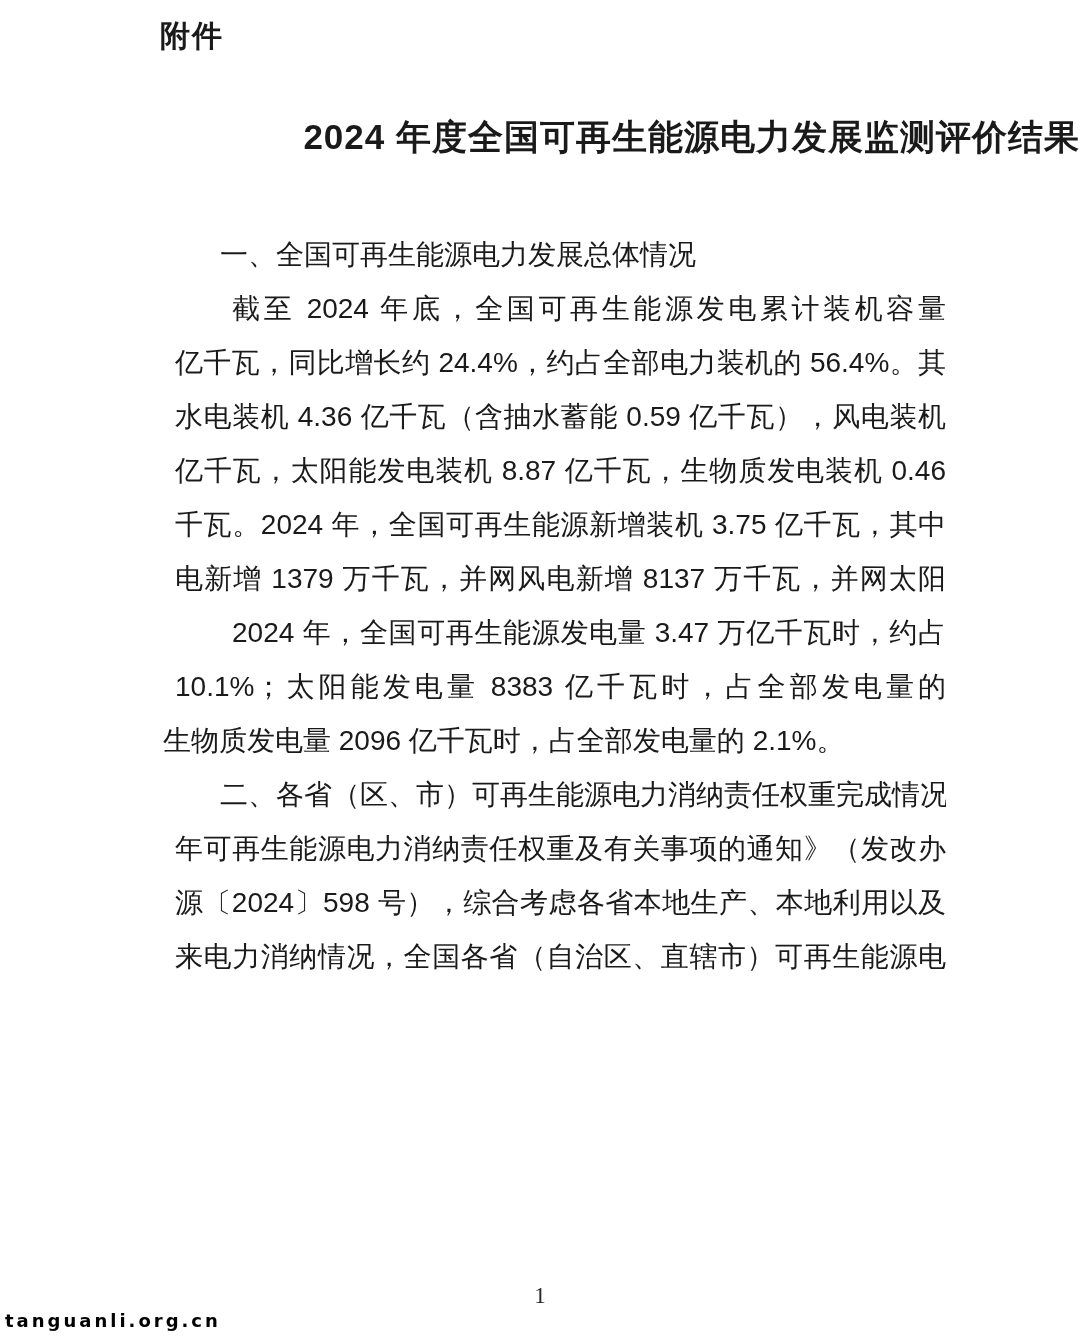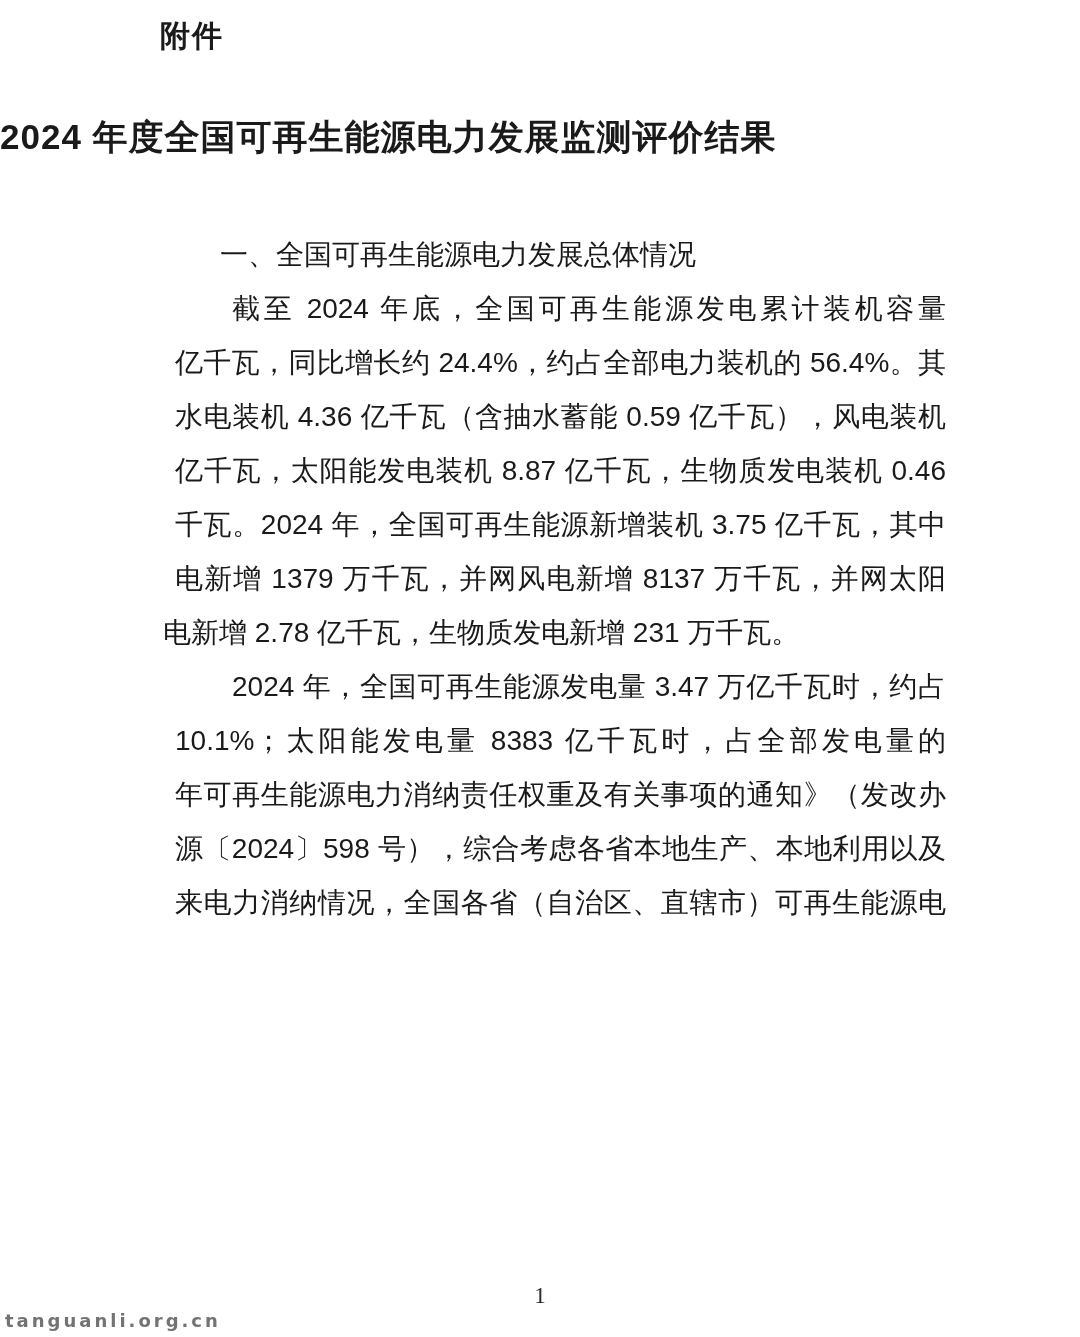--- a/index.html
+++ b/index.html
@@ -23,21 +23,21 @@
     font-size: 30px;
     font-weight: 600;
     letter-spacing: 2px;
   }
   .title {
     position: absolute;
     left: 0;
     top: 114px;
     width: 100%;
     margin: 0;
-    text-align: left;
+    text-align: right;
     font-size: 35px;
     font-weight: 700;
     letter-spacing: 1px;
   }
   .body-text {
     position: absolute;
     left: 163px;
     top: 228px;
     width: 783px;
     font-size: 28px;
@@ -72,44 +72,45 @@
     font-family: "Liberation Serif", serif;
     color: #2a2a2a;
   }
   .watermark {
     position: absolute;
     left: 5px;
     top: 1310px;
     font-size: 18px;
     font-weight: 700;
     letter-spacing: 3px;
-    color: #737373;
+    color: #000000;
     font-family: "DejaVu Sans", sans-serif;
   }
 </style>
 </head>
 <body>
 
 <div class="page">
 
   <div class="attachment">附件</div>
 
   <h1 class="title">2024 年度全国可再生能源电力发展监测评价结果</h1>
 
   <div class="body-text">
     <div class="line indent heading">一、全国可再生能源电力发展总体情况</div>
     <div class="line indent stretch">截至 2024 年底，全国可再生能源发电累计装机容量 18.89</div>
     <div class="line stretch">亿千瓦，同比增长约 24.4%，约占全部电力装机的 56.4%。其中，</div>
     <div class="line stretch">水电装机 4.36 亿千瓦（含抽水蓄能 0.59 亿千瓦），风电装机 5.21</div>
     <div class="line stretch">亿千瓦，太阳能发电装机 8.87 亿千瓦，生物质发电装机 0.46 亿</div>
     <div class="line stretch">千瓦。2024 年，全国可再生能源新增装机 3.75 亿千瓦，其中水</div>
     <div class="line stretch">电新增 1379 万千瓦，并网风电新增 8137 万千瓦，并网太阳能发</div>
-    <div class="line">电新增 2.78 亿千瓦，生物质发电新增 231 万千瓦。</div>
     <div class="line indent stretch">2024 年，全国可再生能源发电量 3.47 万亿千瓦时，约占全</div>
     <div class="line stretch">10.1%；太阳能发电量 8383 亿千瓦时，占全部发电量的 8.5%；</div>
+    <div class="line">生物质发电量 2096 亿千瓦时，占全部发电量的 2.1%。</div>
+    <div class="line indent heading">二、各省（区、市）可再生能源电力消纳责任权重完成情况</div>
     <div class="line stretch">年可再生能源电力消纳责任权重及有关事项的通知》（发改办能</div>
     <div class="line stretch">源〔2024〕598 号），综合考虑各省本地生产、本地利用以及外</div>
     <div class="line stretch">来电力消纳情况，全国各省（自治区、直辖市）可再生能源电力</div>
   </div>
 
   <div class="page-number">1</div>
 
   <div class="watermark">tanguanli.org.cn</div>
 
 </div>

